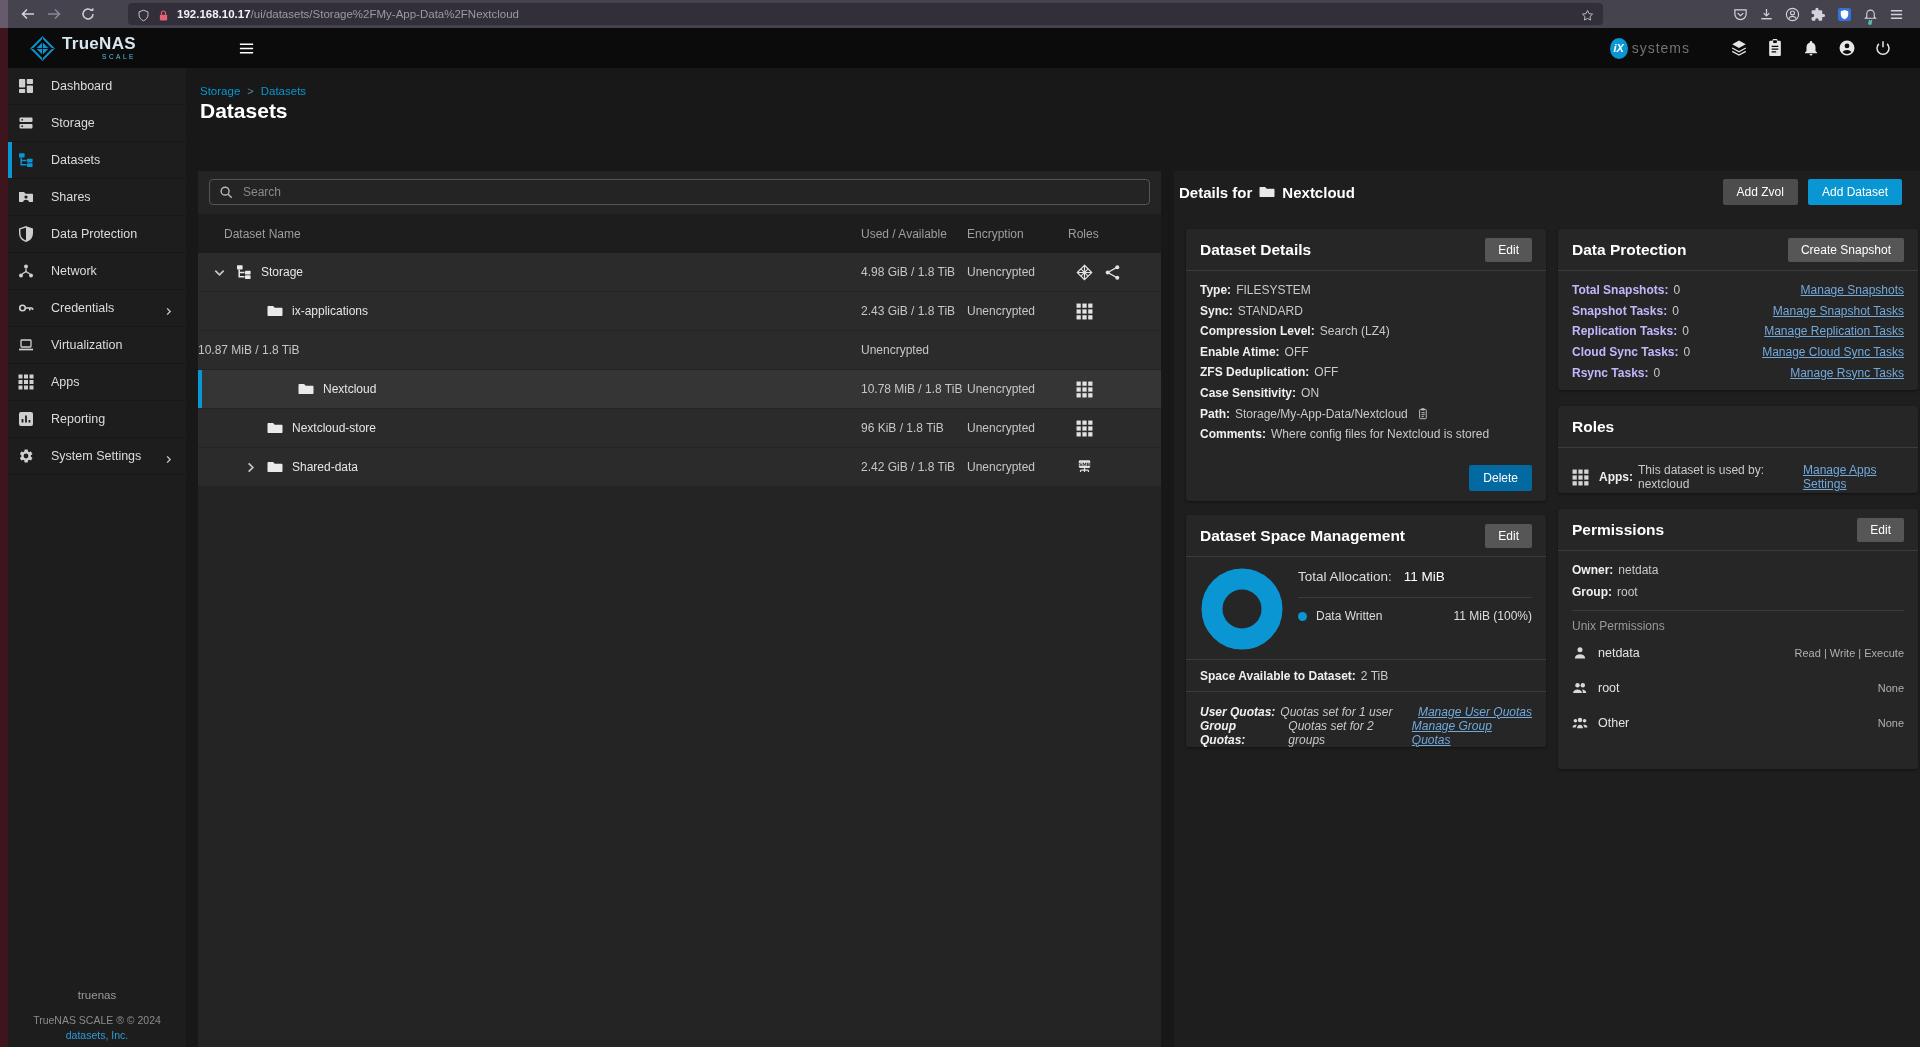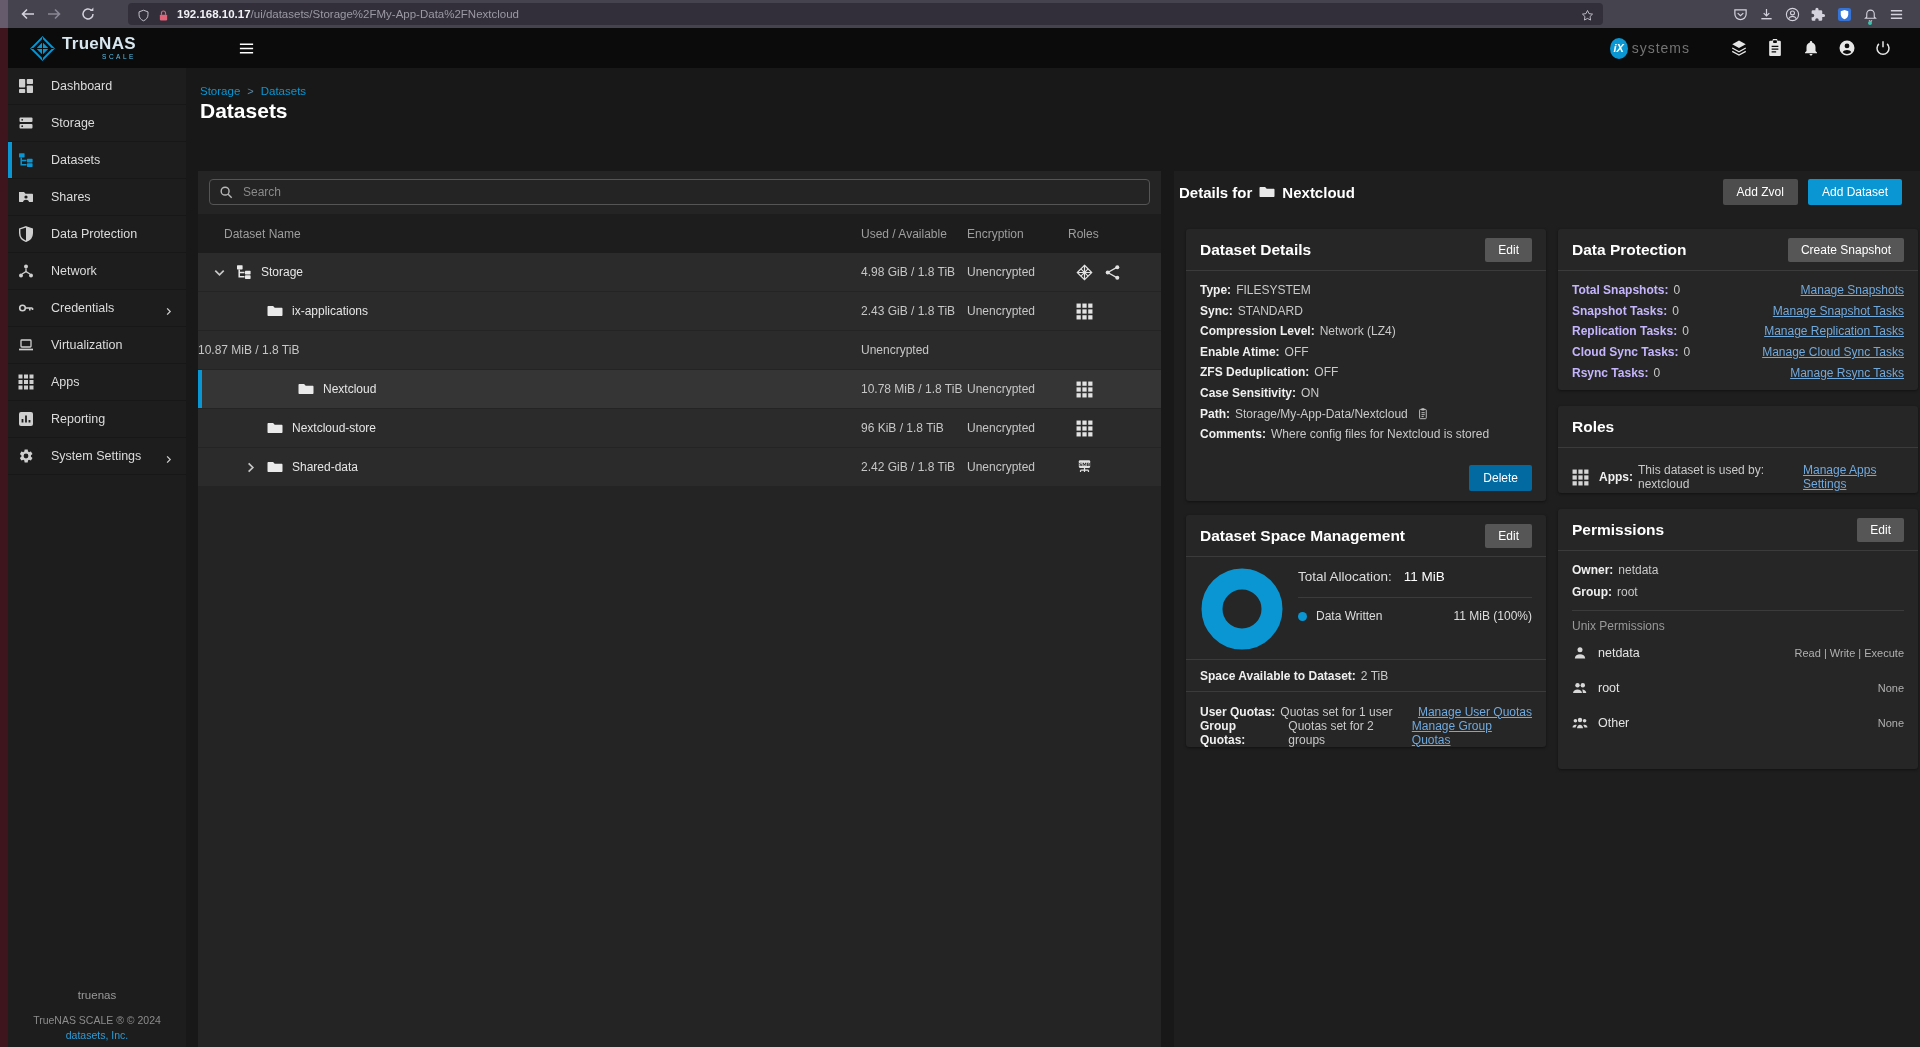--- a/index.html
+++ b/index.html
@@ -155,21 +155,21 @@
   .alloc-row { display:flex; align-items:baseline; font-size:13.5px; color:#ddd; height:26px; }
   .alloc-row .aval { margin-left:12px; color:#fff; }
   .alloc-div { height:1px; background:#3b3b3b; margin:2px 0 6px; }
   .legend-row { display:flex; align-items:center; height:24px; font-size:12px; color:#ddd; }
   .legend-dot { width:9px; height:9px; border-radius:50%; margin-right:9px; }
   .legend-row .lval { margin-left:auto; }
   .divider { height:1px; background:#3b3b3b; margin-top:8px; }
   .space-avail { padding:9px 14px 0; font-size:12px; color:#c9c9c9; }
   .space-avail b { color:#f0f0f0; margin-right:5px; }
   .quota-rows { padding:9px 14px 0; }
-  .quota-row { display:flex; align-items:center; height:21px; font-size:12px; color:#c9c9c9; }
+  .quota-row { display:flex; align-items:center; height:21px; font-size:12px; color:#c9c9c9;font-style:italic; }
   .quota-row b { color:#f0f0f0; margin-right:5px; }
   .quota-row a { margin-left:auto; }
 
   .perm-body { padding:8px 14px; }
   .perm-line { font-size:12px; height:22px; display:flex; align-items:center; color:#c9c9c9; }
   .perm-line b { color:#f0f0f0; margin-right:5px; }
   .perm-div { height:1px; background:#3b3b3b; margin:7px 0 4px; }
   .perm-sec { font-size:12px; color:#9a9a9a; margin:8px 0 2px; }
   .perm-row { display:flex; align-items:center; height:35px; }
   .perm-row .picon { width:16px; height:16px; color:#d8d8d8; margin-right:10px; flex:none; }
@@ -555,21 +555,21 @@
       </div>
 
       <div class="card" id="card-details">
         <div class="card-head">
           <span class="card-title">Dataset Details</span>
           <button class="btn">Edit</button>
         </div>
         <div class="dd-body">
             <div class="kv"><b>Type:</b><span>FILESYSTEM</span></div>
             <div class="kv"><b>Sync:</b><span>STANDARD</span></div>
-            <div class="kv"><b>Compression Level:</b><span>Network (LZ4)</span></div>
+            <div class="kv"><b>Compression Level:</b><span>Search (LZ4)</span></div>
             <div class="kv"><b>Enable Atime:</b><span>OFF</span></div>
             <div class="kv"><b>ZFS Deduplication:</b><span>OFF</span></div>
             <div class="kv"><b>Case Sensitivity:</b><span>ON</span></div>
             <div class="kv"><b>Path:</b><span>Storage/My-App-Data/Nextcloud</span><span class="copy-icon"><svg viewBox="0 0 16 16" fill="none" stroke="currentColor" stroke-width="1.2">
                   <rect x="3.2" y="3" width="8.2" height="11.4" rx="1"></rect>
                   <rect x="5.4" y="1.6" width="3.8" height="2.8" rx="0.7" fill="currentColor" stroke="none"></rect>
                   <path d="M5.5 7h4M5.5 9.4h4M5.5 11.8h2.8"></path>
                 </svg></span></div>
             <div class="kv"><b>Comments:</b><span>Where config files for Nextcloud is stored</span></div>
           </div>

